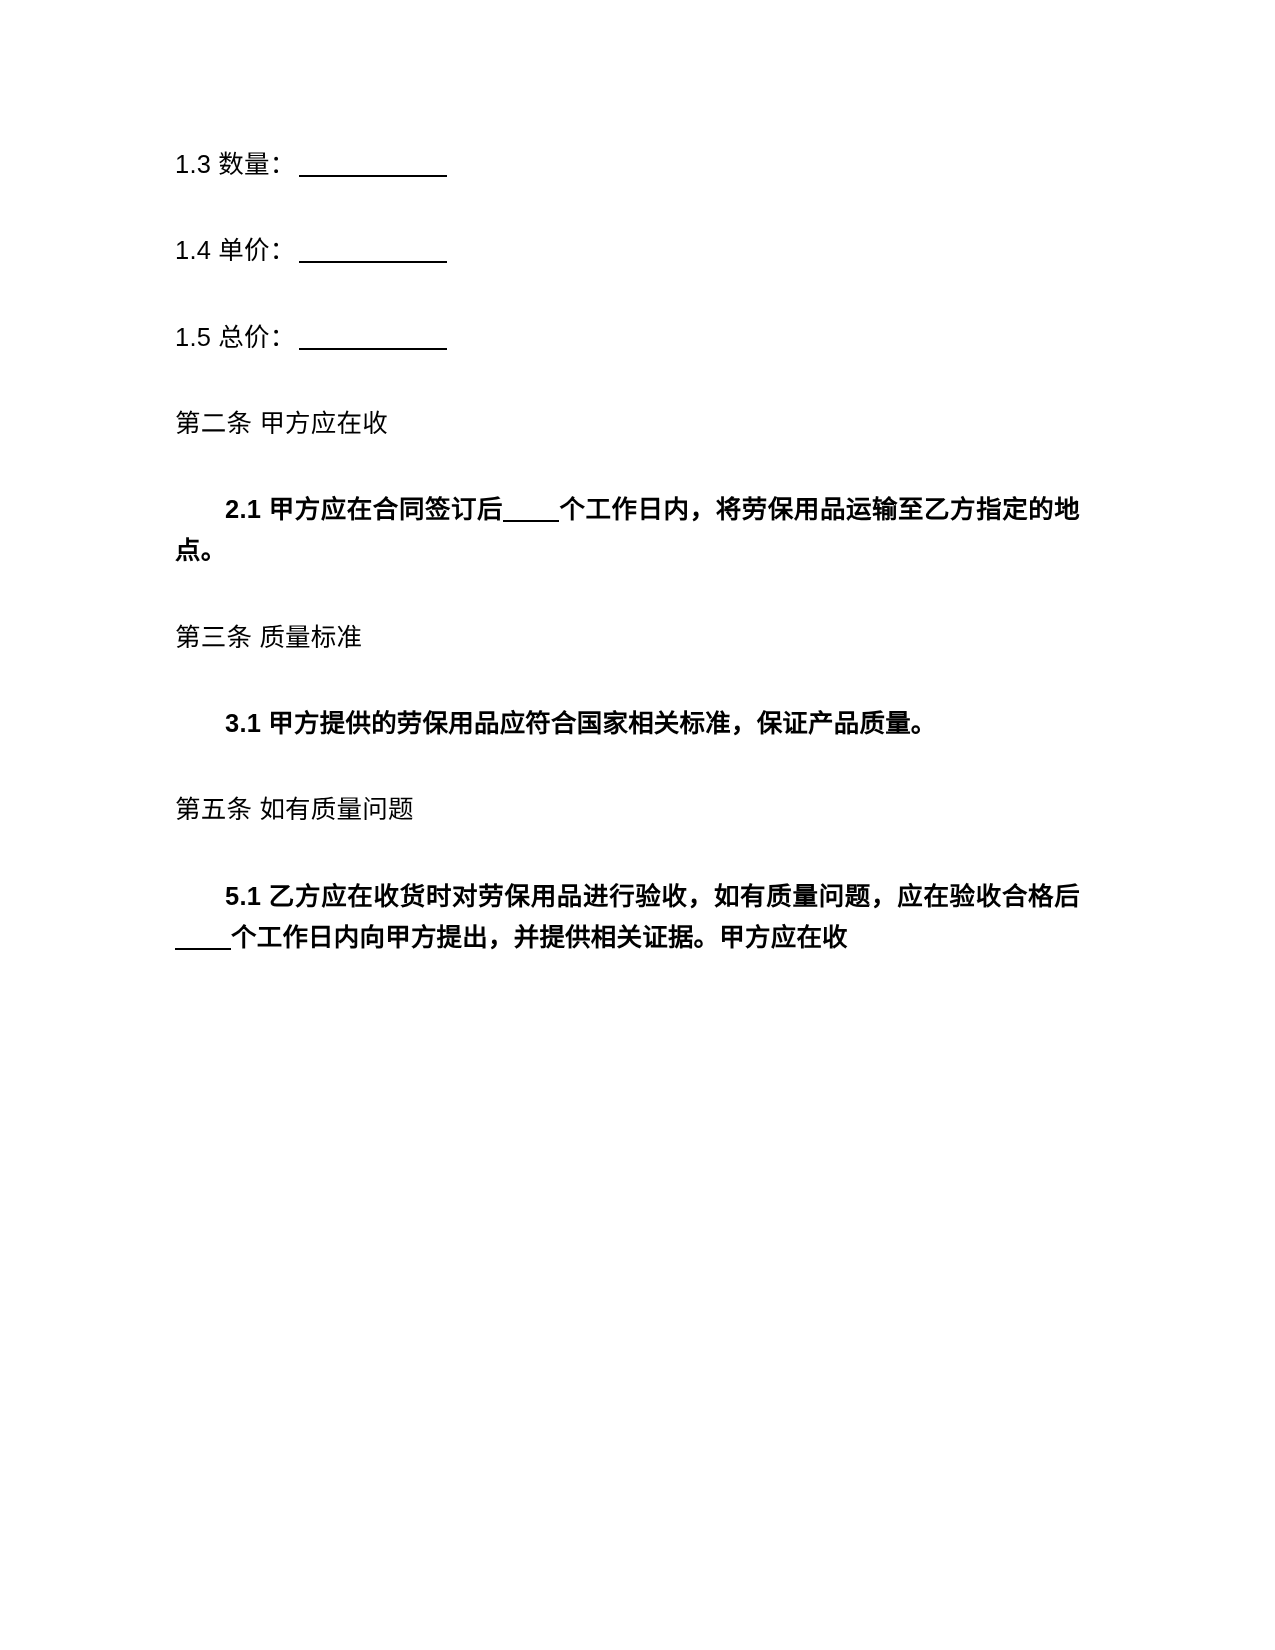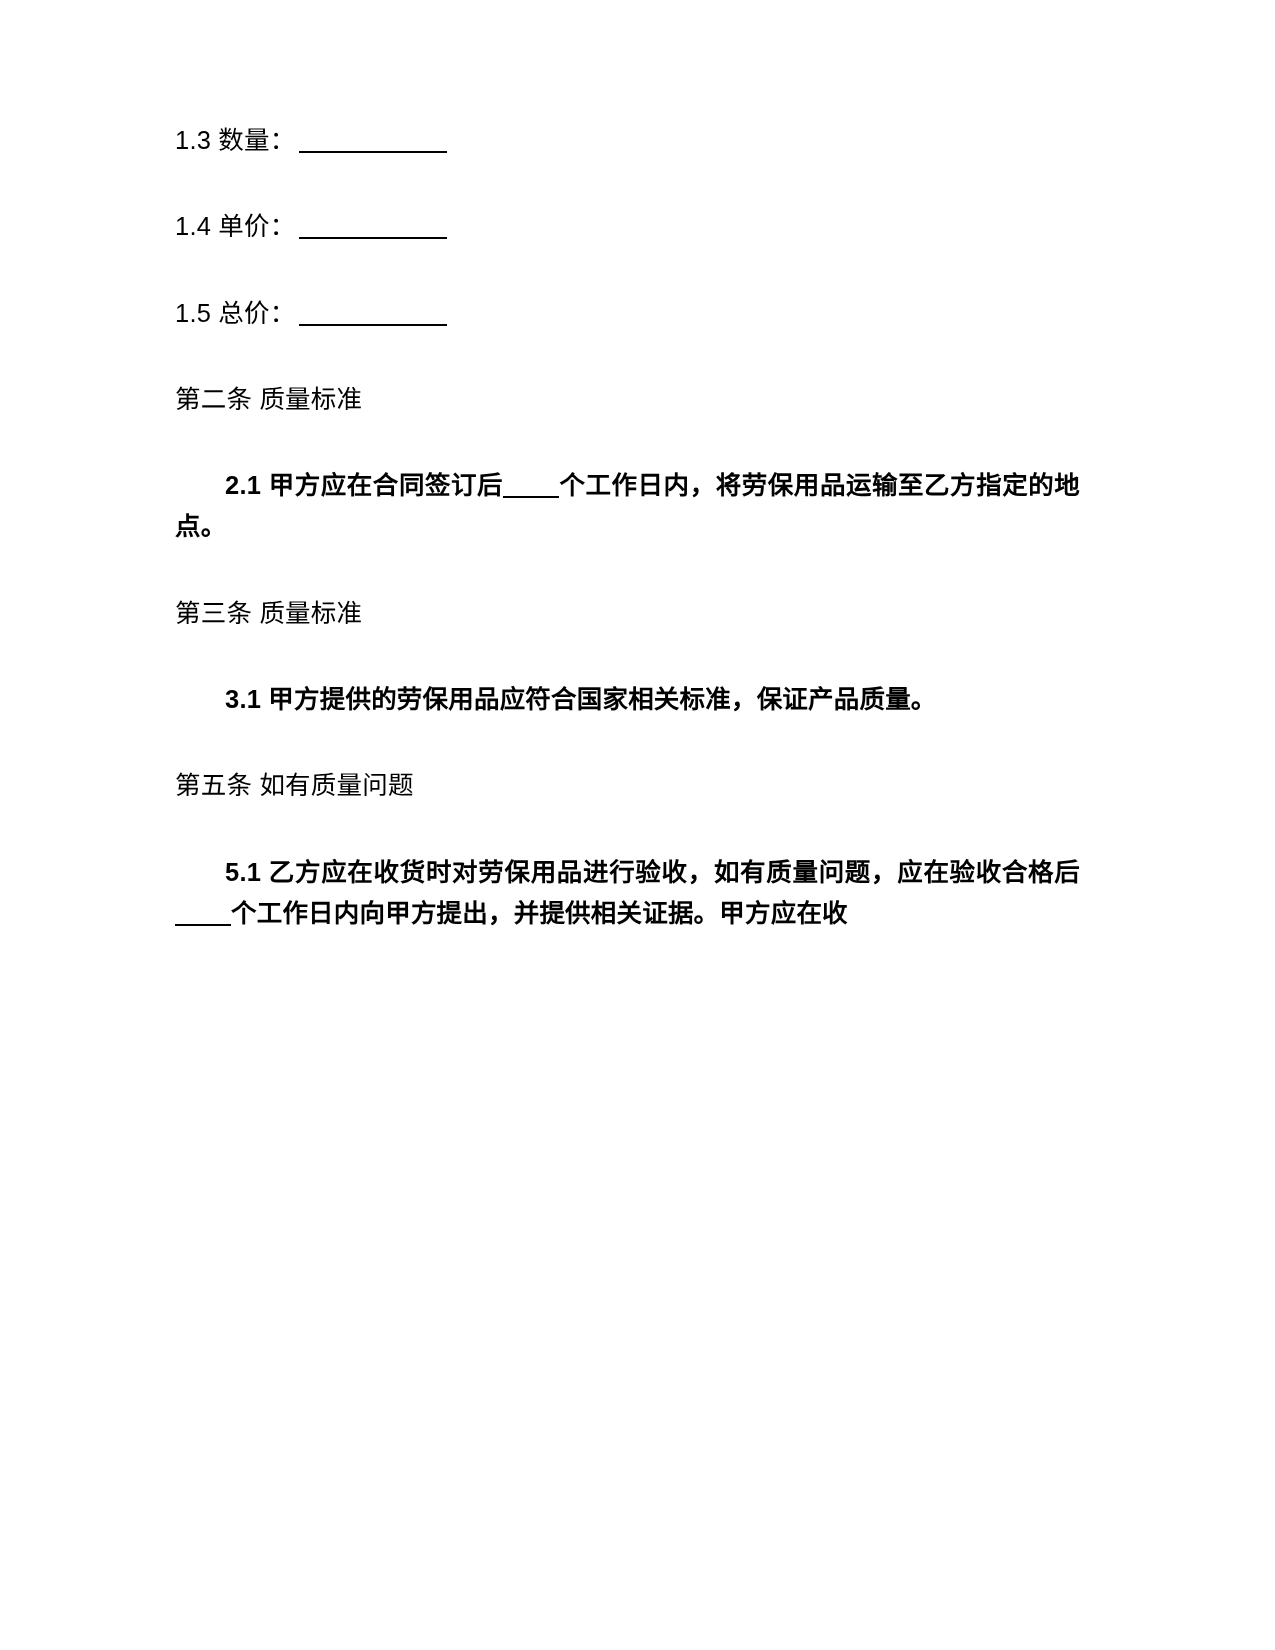--- a/index.html
+++ b/index.html
@@ -16,20 +16,21 @@
   }
   .page {
     position: relative;
     width: 1275px;
     height: 1650px;
     box-sizing: border-box;
     padding: 120px 175px 80px 175px;
   }
   .doc-body {
     width: 905px;
+    margin-top: 24px;
   }
   .para {
     font-size: 25.5px;
     line-height: 1.62;
     margin: 0 0 45px 0;
     letter-spacing: 0.2px;
     text-align: justify;
     text-justify: inter-ideograph;
     white-space: pre-wrap;
   }
@@ -56,21 +57,21 @@
 
 <div class="page">
   <div class="doc-body">
 
     <p class="para"><span>1.3 数量：</span><span class="blank-long"></span></p>
 
     <p class="para"><span>1.4 单价：</span><span class="blank-long"></span></p>
 
     <p class="para"><span>1.5 总价：</span><span class="blank-long"></span></p>
 
-    <p class="para"><span>第二条 质量标准</span></p>
+    <p class="para"><span>第二条 甲方应在收</span></p>
 
     <p class="para indent"><span>2.1 甲方应在合同签订后</span><span class="blank-short"></span><span>个工作日内，将劳保用品运输至乙方指定的地点。</span></p>
 
     <p class="para"><span>第三条 质量标准</span></p>
 
     <p class="para indent"><span>3.1 甲方提供的劳保用品应符合国家相关标准，保证产品质量。</span></p>
 
 
 
     <p class="para"><span>第五条 如有质量问题</span></p>

